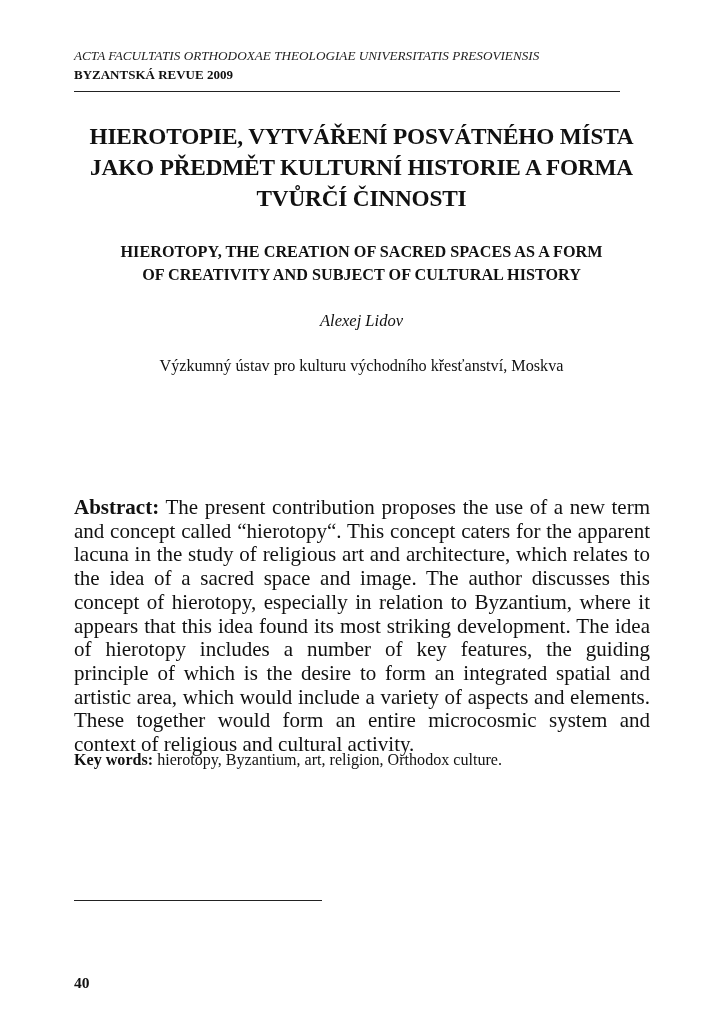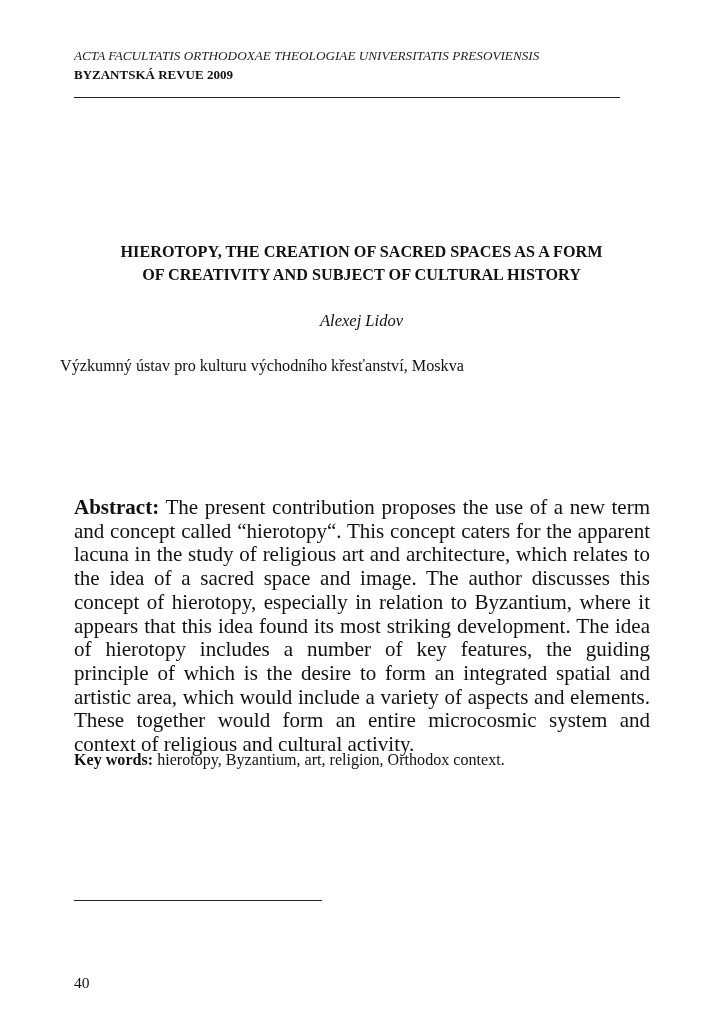--- a/index.html
+++ b/index.html
@@ -1,54 +1,59 @@
 <!DOCTYPE html>
 <html><head>
 <meta charset="utf-8">
 <style>
   html, body { margin: 0; padding: 0; background: #ffffff; }
   body { width: 723px; height: 1024px; position: relative; overflow: hidden; color: #111; font-family: "Liberation Serif", "DejaVu Serif", serif; }
   .page { position: absolute; left: 0; top: 0; width: 723px; height: 756px; }
   .running-head-1 { position: absolute; left: 74px; top: 48px; width: 560px; font-size: 13.2px; font-style: italic; color: #222; letter-spacing: 0px; white-space: nowrap; }
-  .running-head-2 { position: absolute; left: 74px; top: 67px; width: 546px; font-size: 13px; font-weight: bold; color: #111; white-space: nowrap; border-bottom: 1.3px solid #222; padding-bottom: 15px; line-height: 15px; }
+  .running-head-2 { position: absolute; left: 74px; top: 67px; width: 546px; font-size: 13px; font-weight: bold; color: #111; white-space: nowrap; border-bottom: 1.3px solid #222; padding-bottom: 9px; line-height: 15px; }
   .title-cz { position: absolute; left: 60px; top: 121px; width: 603px; text-align: center; font-size: 23.3px; font-weight: bold; line-height: 31px; letter-spacing: -0.2px; }
   .title-en { position: absolute; left: 60px; top: 241px; width: 603px; text-align: center; font-size: 16.2px; font-weight: bold; line-height: 23px; }
   .author { position: absolute; left: 60px; top: 311px; width: 603px; text-align: center; font-size: 16.5px; font-weight: normal; font-style: italic; }
-  .affiliation { position: absolute; left: 60px; top: 357px; width: 603px; font-size: 16.2px; }
+  .affiliation { position: absolute; left: 60px; top: 357px; width: 603px; text-align: center; font-size: 16.2px; }
   .note { position: absolute; left: 74px; top: 401px; width: 576px; font-size: 15.6px; font-style: italic; line-height: 23.5px; text-align: justify; }
   .abstract { position: absolute; left: 74px; top: 496px; width: 576px; font-size: 21px; line-height: 23.7px; text-align: justify; }
   .abstract .lbl, .keywords .lbl { font-weight: bold; }
   .keywords { position: absolute; left: 74px; top: 751px; width: 576px; font-size: 16.1px; }
   .body-text { position: absolute; left: 74px; top: 799px; width: 576px; font-size: 16.1px; line-height: 23.7px; text-align: justify; text-indent: 24px; }
   .body-text sup, .fn sup { font-size: 9px; vertical-align: super; line-height: 0; }
   .fn-rule { position: absolute; left: 74px; top: 900px; width: 248px; height: 0; border-top: 1.2px solid #222; }
   .fn { position: absolute; left: 74px; top: 906px; width: 576px; font-size: 13.1px; line-height: 24px; text-align: justify; }
   .fn .it { font-style: italic; }
-  .page-num { position: absolute; left: 74px; top: 974px; font-size: 15.5px; font-weight: normal; }
+  .page-num { position: absolute; left: 74px; top: 974px; font-size: 15.5px; font-weight: bold; }
 </style>
 </head>
 <body>
 
 <div class="page">
 
   <div class="running-head-1">ACTA FACULTATIS ORTHODOXAE THEOLOGIAE UNIVERSITATIS PRESOVIENSIS</div>
   <div class="running-head-2">BYZANTSKÁ REVUE  2009</div>
 
+  <div class="title-cz">
+    <div>HIEROTOPIE, VYTVÁŘENÍ POSVÁTNÉHO MÍSTA</div>
+    <div>JAKO PŘEDMĚT KULTURNÍ HISTORIE A FORMA</div>
+    <div>TVŮRČÍ ČINNOSTI</div>
+  </div>
 
   <div class="title-en">
     <div>HIEROTOPY, THE CREATION OF SACRED SPACES AS A FORM</div>
     <div>OF CREATIVITY AND SUBJECT OF CULTURAL HISTORY</div>
   </div>
 
   <div class="author">Alexej Lidov</div>
   <div class="affiliation">Výzkumný ústav pro kulturu východního křesťanství, Moskva</div>
 
 
   <div class="abstract"><span class="lbl">Abstract:</span><span> The present contribution proposes the use of a new term and concept called “hierotopy“. This concept caters for the apparent lacuna in the study of religious art and architecture, which relates to the idea of a sacred space and image. The author discusses this concept of hierotopy, especially in relation to Byzantium, where it appears that this idea found its most striking development. The idea of hierotopy includes a number of key features, the guiding principle of which is the desire to form an integrated spatial and artistic area, which would include a variety of aspects and elements. These together would form an entire microcosmic system and context of religious and cultural activity.</span></div>
 
-  <div class="keywords"><span class="lbl">Key words:</span><span> hierotopy, Byzantium, art, religion, Orthodox context.</span></div>
+  <div class="keywords"><span class="lbl">Key words:</span><span> hierotopy, Byzantium, art, religion, Orthodox culture.</span></div>
 
 
   <div class="fn-rule"></div>
 
 
   <div class="page-num">40</div>
 </div>
 
 </body></html>

